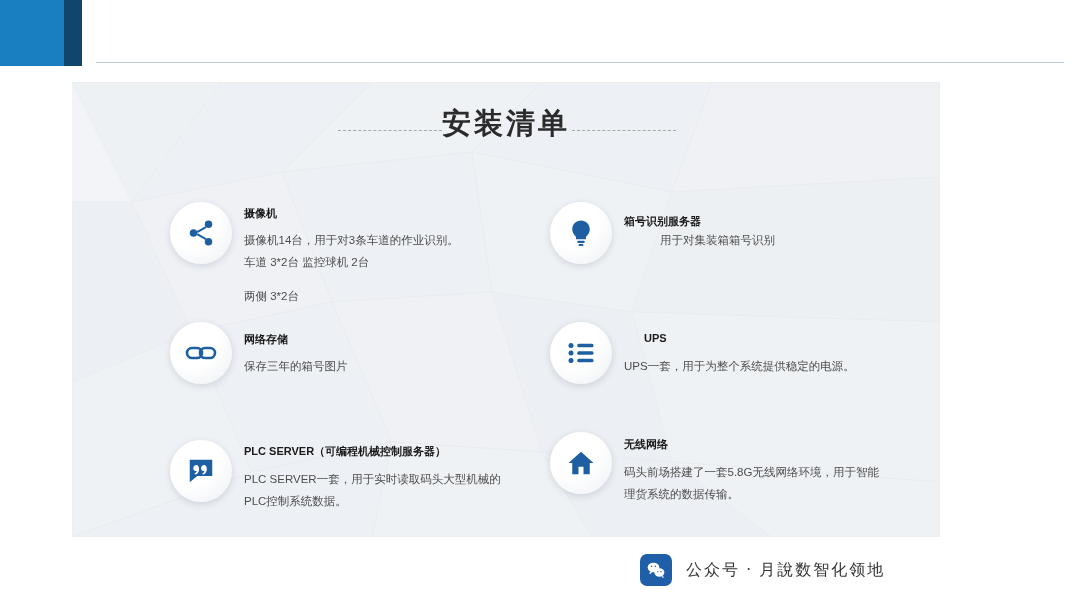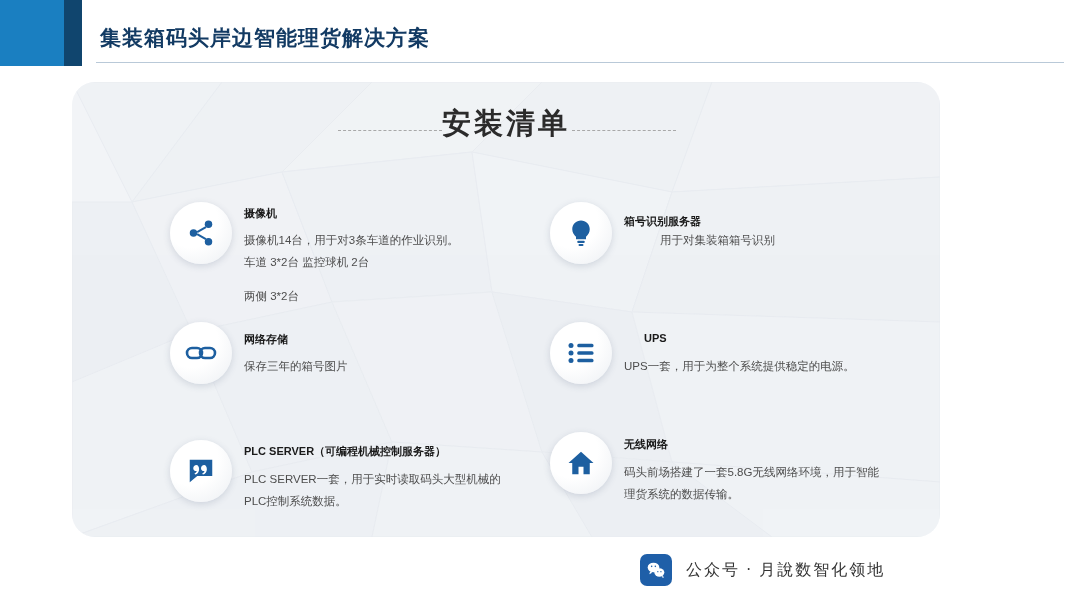--- a/index.html
+++ b/index.html
@@ -59,21 +59,20 @@
 
   
   .panel {
     position: absolute;
     left: 72px;
     top: 82px;
     width: 868px;
     height: 455px;
     background: #f2f4f7;
     overflow: hidden;
-    border-radius: 23px;
   }
   .bgshape {
     position: absolute;
     opacity: 0.5;
   }
 
   .panel-title {
     position: absolute;
     left: 0;
     top: 22px;
@@ -162,21 +161,20 @@
     letter-spacing: 2px;
     font-family: "Liberation Serif", serif;
   }
 </style>
 </head>
 <body>
 
 <div class="header-bar">
   <div class="header-accent"></div>
   <div class="header-accent-dark"></div>
-  <div class="header-title">集装箱码头岸边智能理货解决方案</div>
   <div class="header-rule"></div>
 </div>
 
 <div class="panel">
 
   <svg class="bgshape" style="left:0;top:0;" width="868" height="455" viewBox="0 0 868 455">
     <g fill="none" stroke="#dfe4ea" stroke-width="1">
       <polygon points="0,0 150,0 60,120" fill="#eceff3"></polygon>
       <polygon points="150,0 300,0 210,90 60,120" fill="#e9edf2"></polygon>
       <polygon points="300,0 470,0 400,70 210,90" fill="#eef1f4"></polygon>

